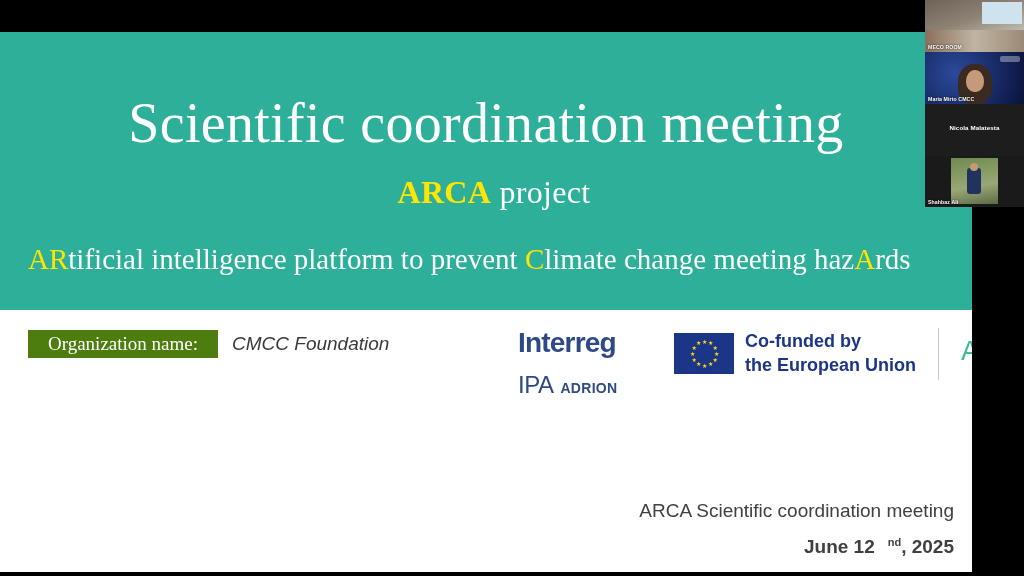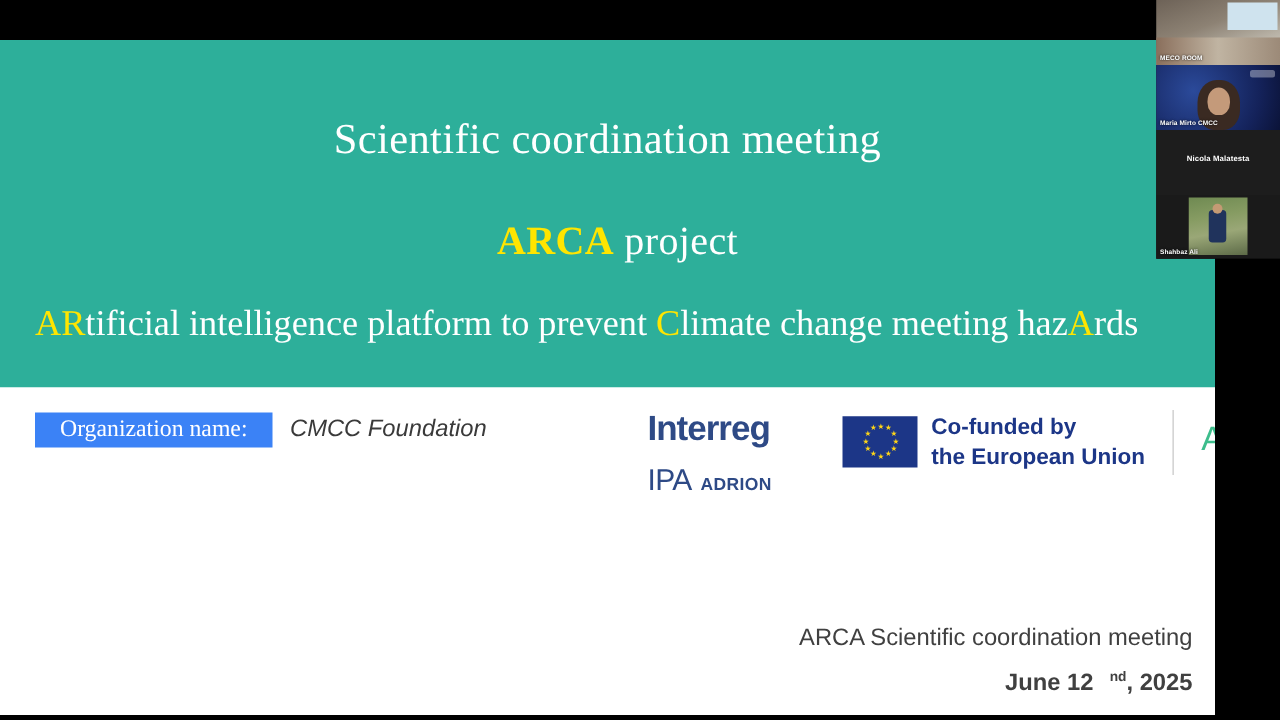--- a/index.html
+++ b/index.html
@@ -11,41 +11,41 @@
   
   #slide{ position:absolute; left:0; top:32px; width:972px; height:540px; background:#fff; }
 
   #slide-top{ position:relative; width:100%; height:278px; background:#2daf9a; }
 
   .title-line{
     font-family:"Liberation Serif", serif;
     color:#ffffff; text-align:center; font-weight:400;
     letter-spacing:0.3px;
   }
-  #title-main{ position:absolute; left:0; right:0; top:62px; font-size:34px; line-height:1.05; }
+  #title-main{ position:absolute; left:0; right:0; top:62px; font-size:56px; line-height:1.05; }
   #title-sub{ position:absolute; left:16px; right:0; top:142px; font-size:32px; font-weight:700; }
   #title-sub .hl{ color:#ffe500; }
   #title-sub .reg{ font-weight:400; color:#fff; }
 
   #tagline{
     position:absolute; left:28px; right:60px; top:208px;
     font-family:"Liberation Serif", serif;
     font-size:29px; line-height:1.32; color:#ffffff; text-align:left;
   }
   #tagline .hl{ color:#ffe500; }
 
   
   #slide-body{ position:relative; width:100%; height:262px; background:#fff; }
 
   .info-row{ position:absolute; display:flex; align-items:center; }
   #row-org{ left:28px; top:20px; }
   #row-pres{ left:28px; top:56px; }
 
   .info-tag{
-    background:#3b82f6; color:#ffffff;
+    background:#4d7c0f; color:#ffffff;
     font-family:"Liberation Serif", serif;
     font-size:19px; height:28px; line-height:28px;
     padding:0 10px; text-align:center; min-width:190px;
   }
   .info-val{
     font-family:"Liberation Sans", sans-serif;
     font-style:italic; font-size:19px; color:#3a3a3a;
     margin-left:14px; white-space:nowrap;
   }
 

